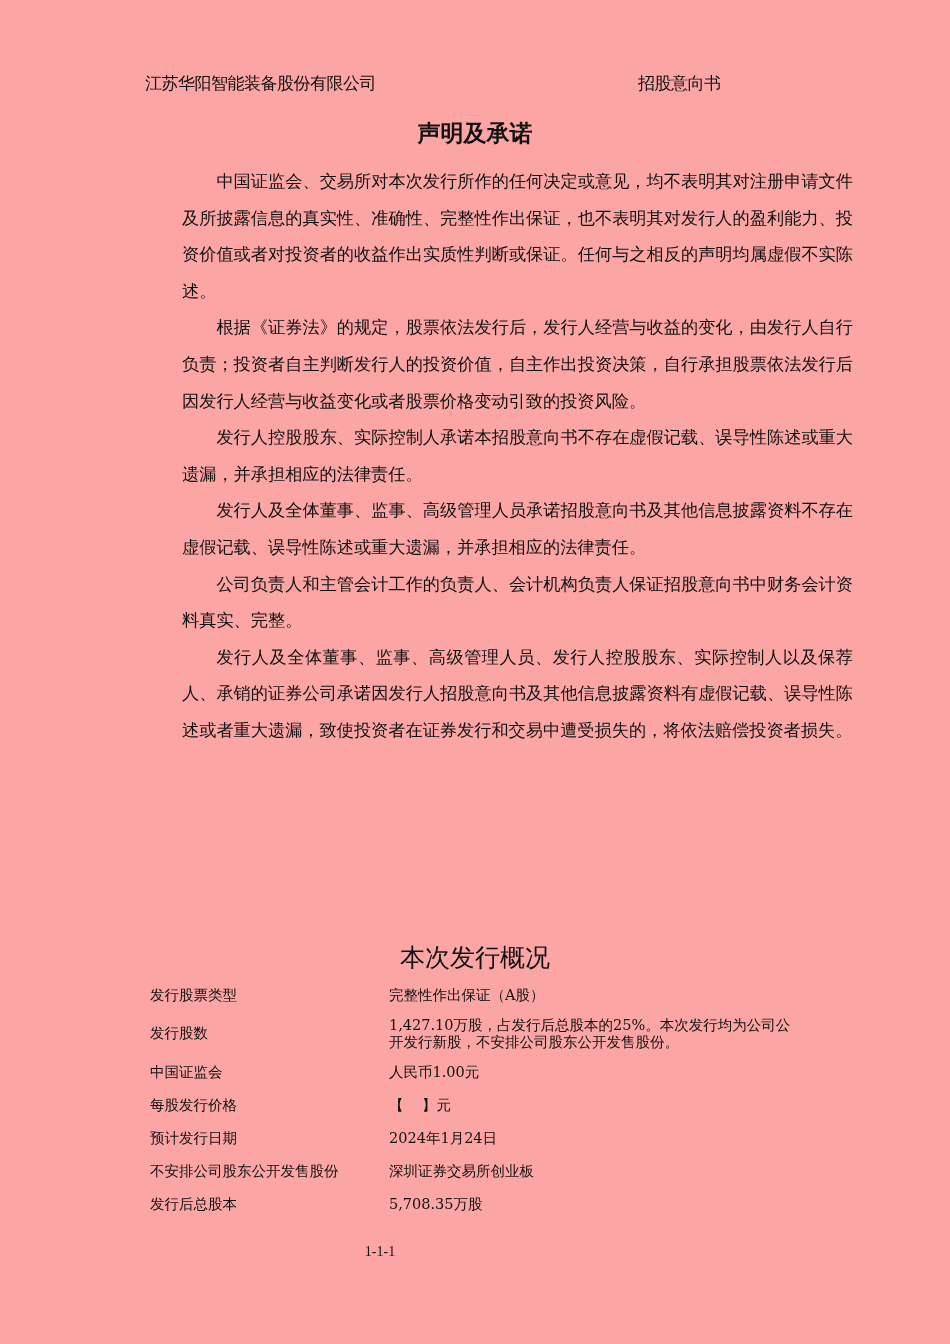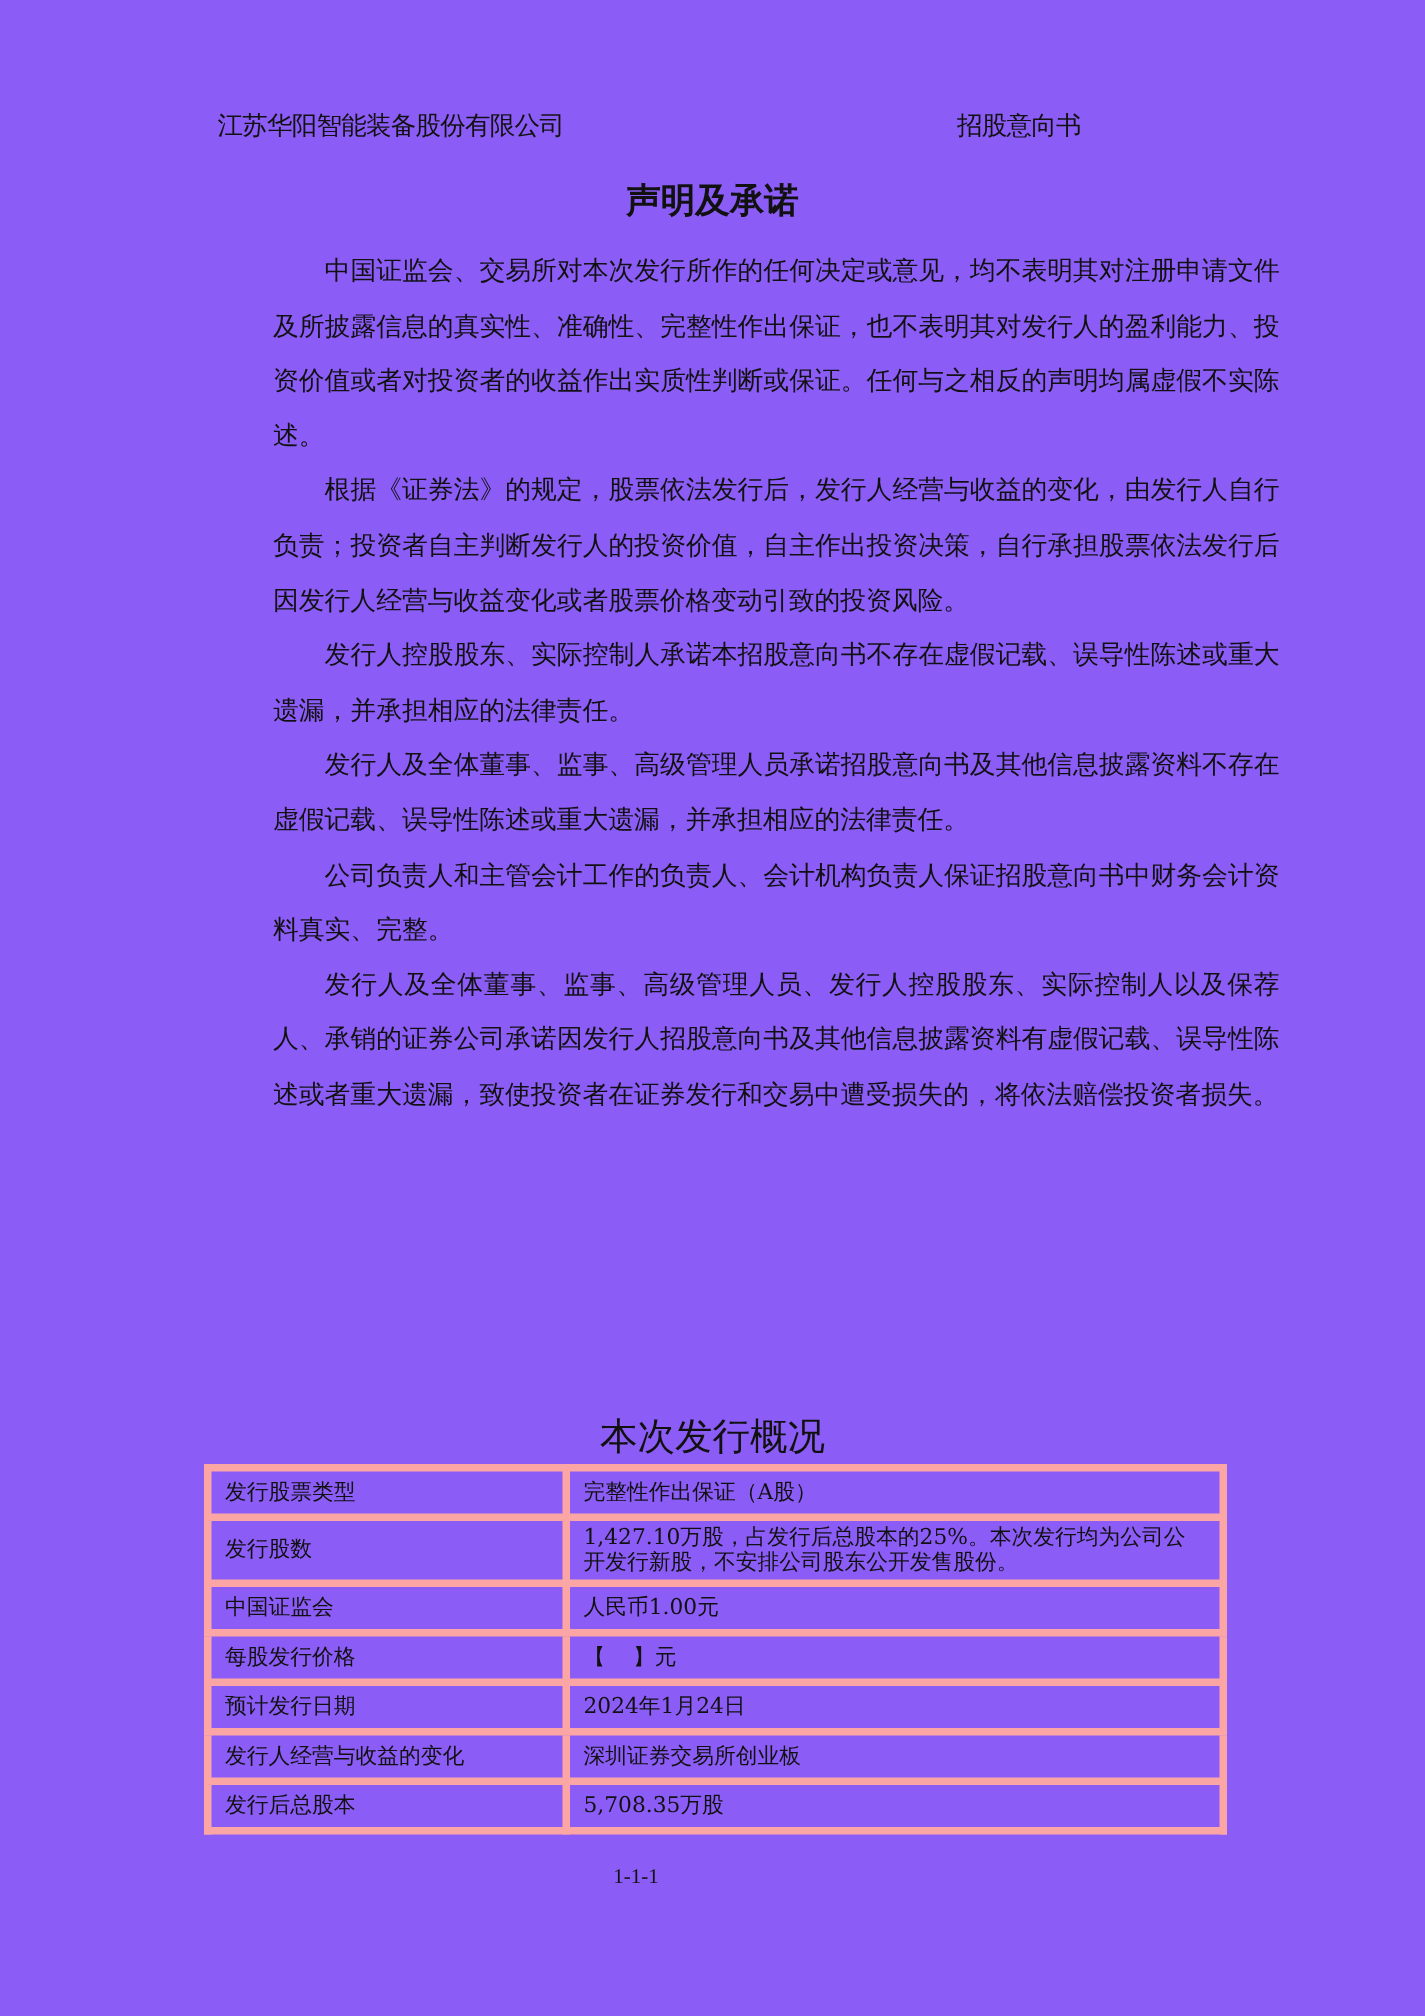--- a/index.html
+++ b/index.html
@@ -1,31 +1,31 @@
 <!DOCTYPE html>
 <html><head>
 <meta charset="utf-8">
 <style>
   html, body { margin: 0; padding: 0; background: #ffffff; }
   body { width: 950px; height: 1344px; position: relative; overflow: hidden; color: #111; }
-  .page { position: absolute; left: 0; top: 0; width: 950px; height: 1344px; background: #8b5cf6; }
+  .page { position: absolute; left: 0; top: 0; width: 950px; height: 1344px; background: #fca5a5; }
   .hdr { position: absolute; top: 72px; font-family: "DejaVu Sans", "Liberation Sans", sans-serif; font-size: 17px; color: #111; letter-spacing: -0.5px; }
   .hdr-left { left: 145px; }
   .hdr-right { left: 638px; }
   .title { position: absolute; left: 0; width: 950px; text-align: center; font-family: "DejaVu Serif", "Liberation Serif", serif; color: #111; }
   .title-1 { top: 118px; font-size: 23px; font-weight: bold; }
   .title-2 { top: 941px; font-size: 25px; text-align: center; }
   .body-text { position: absolute; left: 145px; width: 671px; top: 163px; font-family: "DejaVu Serif", "Liberation Serif", serif; font-size: 17.2px; line-height: 36.6px; color: #111; text-align: justify; margin-left: 37px; }
   .body-text p { margin: 0; text-indent: 2em; }
   table.overview { position: absolute; left: 136px; top: 976px; width: 682px; border-collapse: collapse; font-family: "DejaVu Serif", "Liberation Serif", serif; font-size: 14.5px; color: #111; border-top: 2px solid #000; border-left: 2px solid #000; border-right: 2px solid #000; border-bottom: 1px solid #777; }
   table.overview td { border: 5px solid #fca5a5; padding: 0 9px; vertical-align: middle; line-height: 17px; margin-top: 18px; }
   table.overview td.k { width: 216px; }
   table.overview tr { height: 33px; }
   table.overview tr.tall { height: 44px; }
-  .footer { position: absolute; top: 1244px; left: 0; width: 760px; text-align: center; font-family: "Liberation Serif", "DejaVu Serif", serif; font-size: 14px; color: #111; margin-left: 44px; }
+  .footer { position: absolute; top: 1244px; left: 0; width: 760px; text-align: center; font-family: "Liberation Serif", "DejaVu Serif", serif; font-size: 14px; color: #111; }
 </style>
 </head>
 <body>
 
 <div class="page">
 
   <div class="hdr hdr-left">江苏华阳智能装备股份有限公司</div>
   <div class="hdr hdr-right">招股意向书</div>
 
   <div class="title title-1">声明及承诺</div>
@@ -57,21 +57,21 @@
       </tr>
       <tr>
         <td class="k">每股发行价格</td>
         <td style="white-space: pre;">【    】元</td>
       </tr>
       <tr>
         <td class="k">预计发行日期</td>
         <td>2024年1月24日</td>
       </tr>
       <tr>
-        <td class="k">发行人经营与收益的变化</td>
+        <td class="k">不安排公司股东公开发售股份</td>
         <td>深圳证券交易所创业板</td>
       </tr>
       <tr>
         <td class="k">发行后总股本</td>
         <td>5,708.35万股</td>
       </tr>
     </tbody>
   </table>
 
   <div class="footer">1-1-1</div>

